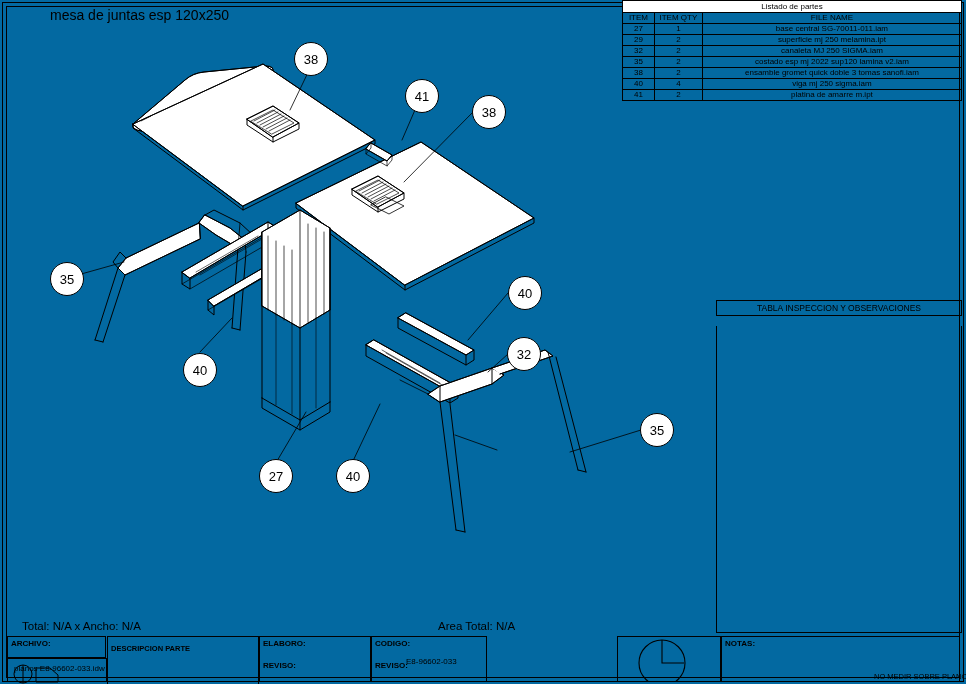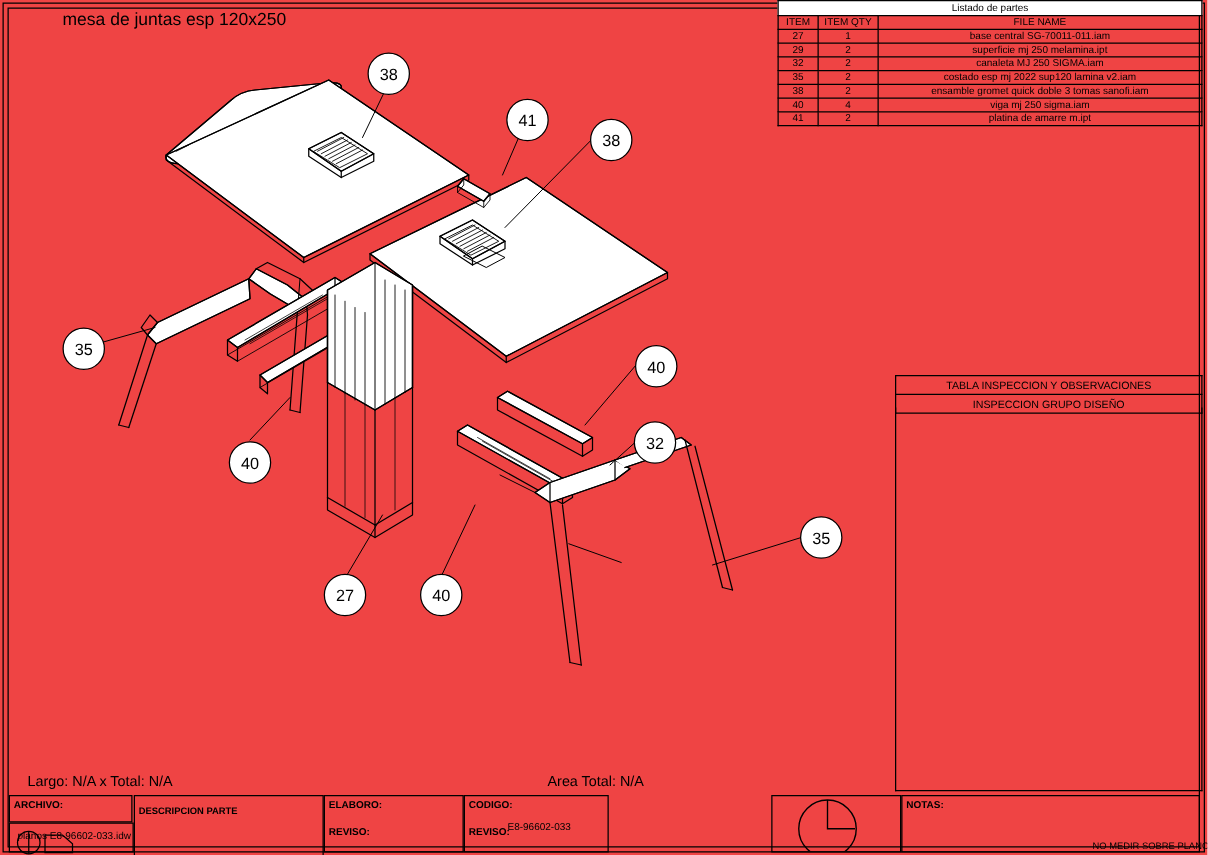--- a/index.html
+++ b/index.html
@@ -5,21 +5,21 @@
   * { box-sizing: border-box; }
   html, body {
     margin: 0; padding: 0;
     background: #ffffff;
     font-family: "Liberation Sans", sans-serif;
   }
   #sheet {
     position: relative;
     width: 966px;
     height: 684px;
-    background: #ef4444;
+    background: #0369a1;
     overflow: hidden;
   }
   
   .frame-outer {
     position: absolute;
     left: 2px; top: 2px;
     width: 962px; height: 680px;
     border: 1px solid #000;
   }
   .frame-inner {
@@ -411,28 +411,25 @@
         <td>platina de amarre m.ipt</td>
       </tr>
     </tbody>
   </table>
 
   <table class="inspection">
     <tbody>
       <tr>
         <td>TABLA INSPECCION Y OBSERVACIONES</td>
       </tr>
-      <tr>
-        <td>INSPECCION GRUPO DISEÑO</td>
-      </tr>
     </tbody>
   </table>
   <div class="inspection-body"></div>
 
-  <div class="note-largo">Largo: N/A x Total: N/A</div>
+  <div class="note-largo">Total: N/A x Ancho: N/A</div>
   <div class="note-area">Area Total: N/A</div>
 
   <div class="tb">
 
     <div class="cell tb-archivo">
       <span class="lbl">ARCHIVO:</span>
     </div>
     <div class="cell tb-archivo-val">
       <span class="val" style="left:6px; top:5px; white-space:nowrap;">planos E8-96602-033.idw</span>
     </div>

